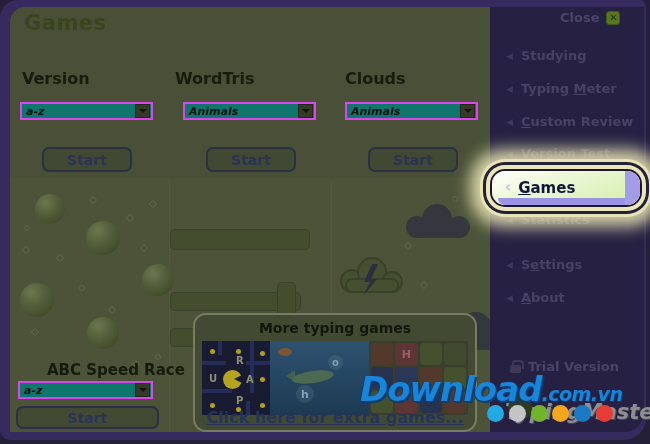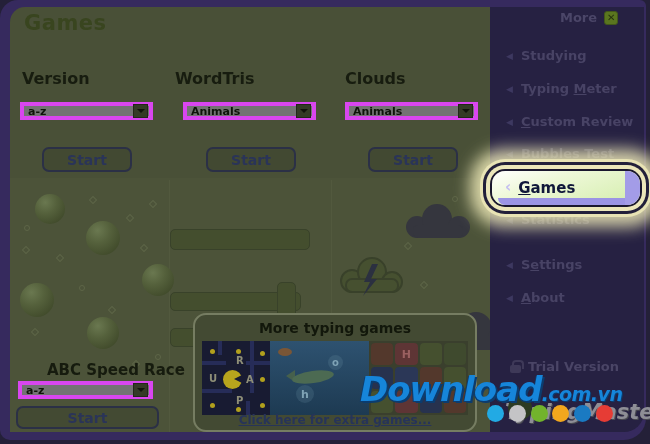--- a/index.html
+++ b/index.html
@@ -17,22 +17,22 @@
   .divider { position:absolute; top:173px; width:1px; height:252px; background:#575e44; opacity:.55; }
   .sidebar { position:absolute; left:490px; top:7px; width:154px; height:425px;
              background:#262142; border-radius:0 0 20px 0; }
 
   
   .app-title { position:absolute; left:24px; top:11px; font-size:21px; font-weight:600;
                color:#39451f; letter-spacing:.5px; }
 
   
   .col-title { position:absolute; top:69px; font-size:16px; font-weight:600; color:#171c0f; }
-  .combo { position:absolute; top:102px; width:133px; height:18px; background:#737373;
-           border:4px solid #d946ef; display:flex; align-items:center; }
+  .combo { position:absolute; top:102px; width:133px; height:18px; background:#0f766e;
+           border:2px solid #d946ef; display:flex; align-items:center;font-style:italic; }
   .combo .val { flex:1; font-size:11px; font-weight:bold; color:#0f130a; padding-left:4px;
                 white-space:nowrap; overflow:hidden; }
   .combo .arrow-box { width:15px; height:14px; margin-right:1px; background:#343a26;
                       border:1px solid #23271a; display:flex; align-items:center; justify-content:center; }
   .combo .tri { width:0; height:0; border-left:4px solid transparent; border-right:4px solid transparent;
                 border-top:4px solid #11140b; }
   .start-btn { position:absolute; width:90px; height:25px; background:rgba(58,64,44,.45);
                border:2px solid #2b3046; border-radius:7px; color:#2a3458; font-weight:bold;
                font-size:14px; font-family:inherit; cursor:pointer; }
 
@@ -75,21 +75,21 @@
   .fish-tail { position:absolute; left:16px; top:29px; width:0; height:0;
                border-top:6px solid transparent; border-bottom:6px solid transparent;
                border-right:9px solid #46604c; }
   .clownfish { position:absolute; left:8px; top:7px; width:14px; height:8px; border-radius:50%;
                background:#7a5636; }
   .sea-letter { position:absolute; border-radius:50%; background:rgba(120,160,175,.18);
                 color:#7fa3b5; font-weight:bold; display:flex; align-items:center; justify-content:center; }
   .tile { border-radius:4px; display:flex; align-items:center; justify-content:center;
           font-size:11px; font-weight:bold; color:#9a6060; }
   .popup-link { position:absolute; left:0; right:0; bottom:3px; text-align:center;
-                font-size:12px; font-weight:bold; color:#273459; text-decoration:underline; cursor:pointer; }
+                font-size:16px; font-weight:bold; color:#273459; text-decoration:underline; cursor:pointer; }
 
   
   .close-row { position:absolute; left:560px; top:10px; display:flex; align-items:center; z-index:5; cursor:pointer; }
   .close-label { font-size:13px; font-weight:bold; color:#4b4668; margin-right:7px; }
   .close-x { width:14px; height:14px; background:#5a761f; border:1px solid #42581a; border-radius:3px;
              color:#26330f; font-size:10px; font-weight:bold; line-height:12px; text-align:center; }
 
   .side-item { position:absolute; left:506px; display:flex; align-items:center; cursor:pointer; z-index:5; }
   .side-arrow { font-size:9px; color:#3d3860; margin-right:8px; }
   .side-label { font-size:13px; font-weight:bold; color:#484365; white-space:nowrap; }
@@ -278,39 +278,39 @@
         <div class="tile" style="background:#27324e;"></div>
         <div class="tile" style="background:#53382c;"></div>
       </div>
     </div>
     <div class="popup-link">Click here for extra games...</div>
   </div>
 
   <div class="sidebar"></div>
 
   <div class="close-row">
-    <span class="close-label">More</span>
+    <span class="close-label">Close</span>
     <span class="close-x">✕</span>
   </div>
 
   <div class="side-item" style="top:48px;">
     <span class="side-arrow">◀</span>
     <span class="side-label"><span>Studying</span><span class="u"></span><span></span></span>
   </div>
   <div class="side-item" style="top:81px;">
     <span class="side-arrow">◀</span>
     <span class="side-label"><span>Typing </span><span class="u">M</span><span>eter</span></span>
   </div>
   <div class="side-item" style="top:114px;">
     <span class="side-arrow">◀</span>
     <span class="side-label"><span></span><span class="u">C</span><span>ustom Review</span></span>
   </div>
   <div class="side-item" style="top:146px;">
     <span class="side-arrow">◀</span>
-    <span class="side-label"><span>Bubbles Test</span><span class="u"></span><span></span></span>
+    <span class="side-label"><span>Version Test</span><span class="u"></span><span></span></span>
   </div>
   <div class="side-item" style="top:212px;">
     <span class="side-arrow">◀</span>
     <span class="side-label"><span>Statistics</span><span class="u"></span><span></span></span>
   </div>
   <div class="side-item" style="top:257px;">
     <span class="side-arrow">◀</span>
     <span class="side-label"><span>S</span><span class="u">e</span><span>ttings</span></span>
   </div>
   <div class="side-item" style="top:290px;">

